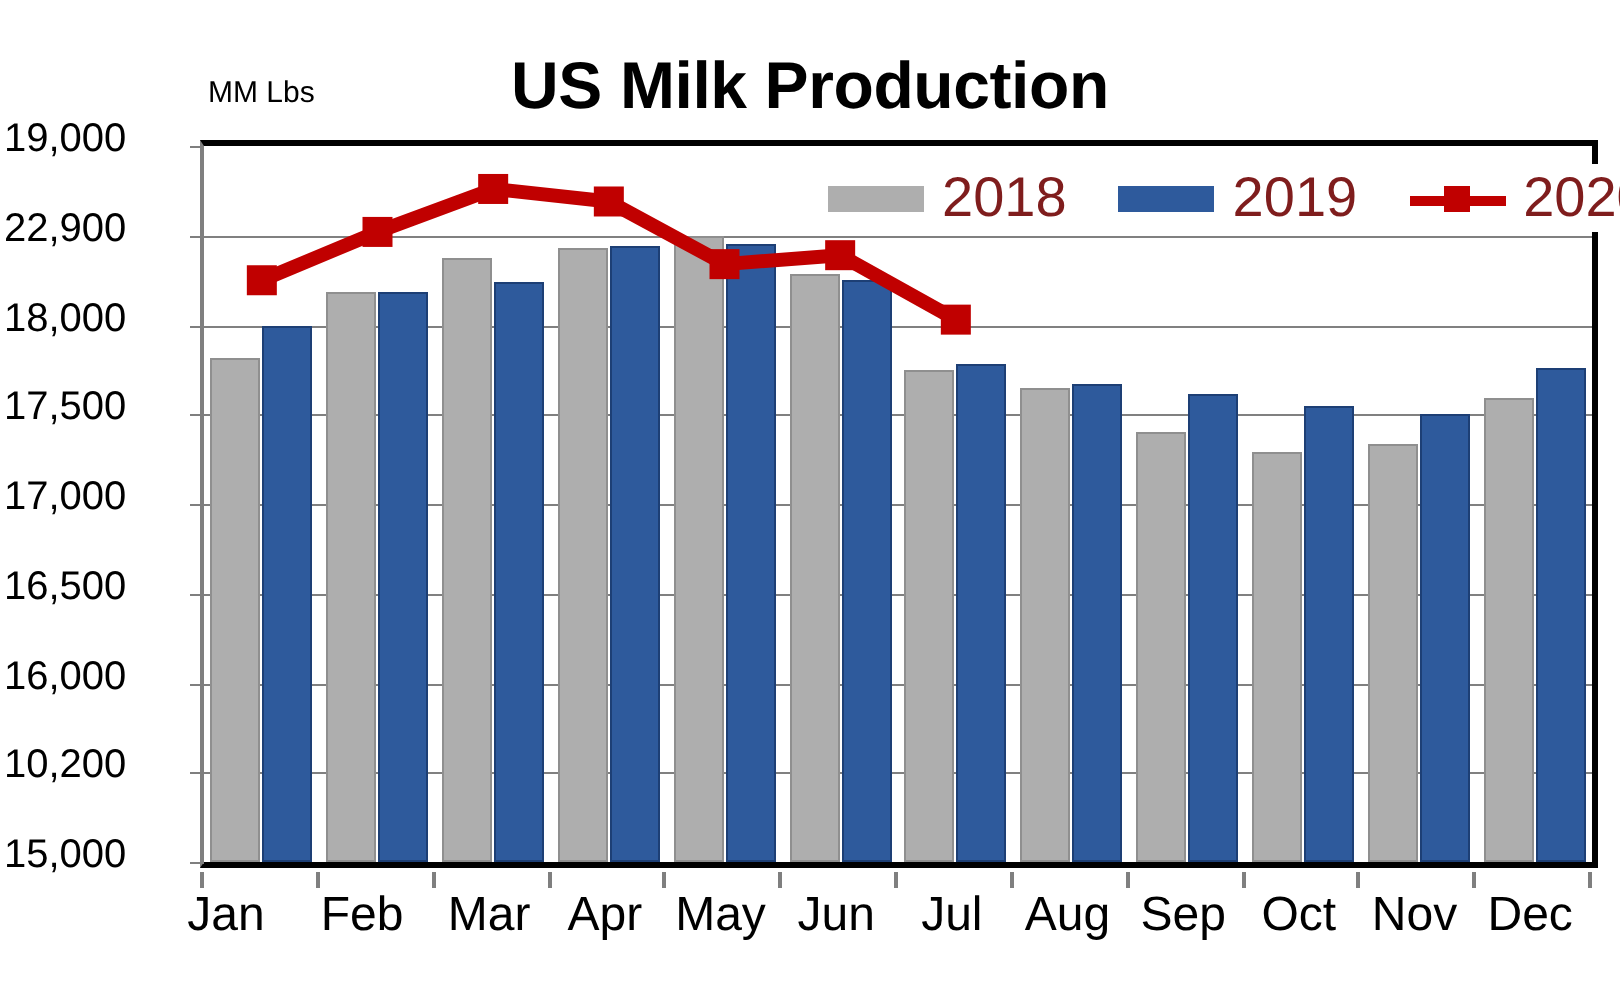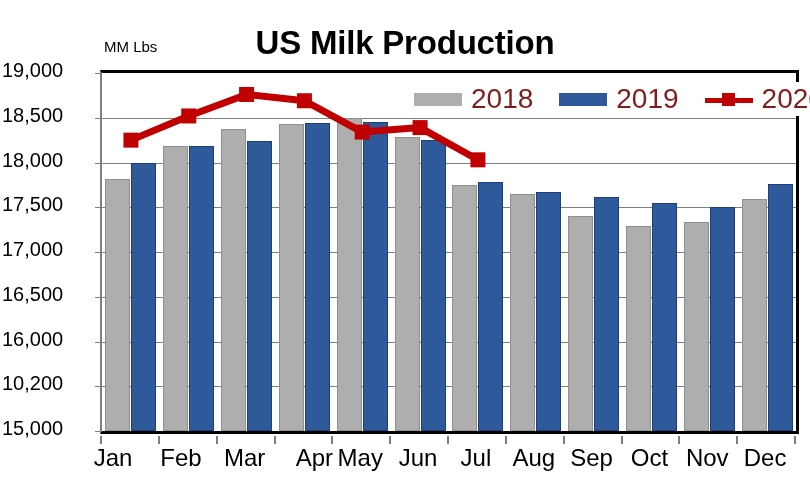--- a/index.html
+++ b/index.html
@@ -210,21 +210,21 @@
 <body>
 
 <div id="chart-root">
 
   <div id="chart-title">US Milk Production</div>
 
   <div id="y-axis-caption">MM Lbs</div>
 
   <div id="y-labels">
       <div class="ylabel" style="top: 0px;">19,000</div>
-      <div class="ylabel" style="top: 44.75px;">18,500</div>
+      <div class="ylabel" style="top: 44.75px;">22,900</div>
       <div class="ylabel" style="top: 89.5px;">18,000</div>
       <div class="ylabel" style="top: 134.25px;">17,500</div>
       <div class="ylabel" style="top: 179px;">17,000</div>
       <div class="ylabel" style="top: 223.75px;">16,500</div>
       <div class="ylabel" style="top: 268.5px;">16,000</div>
       <div class="ylabel" style="top: 313.25px;">10,200</div>
       <div class="ylabel" style="top: 358px;">15,000</div>
     </div>
 
   <div id="plot-area">
@@ -296,21 +296,21 @@
       <div class="xtickmark" style="left: 347px;"></div>
       <div class="xtickmark" style="left: 404.833px;"></div>
       <div class="xtickmark" style="left: 462.667px;"></div>
       <div class="xtickmark" style="left: 520.5px;"></div>
       <div class="xtickmark" style="left: 578.333px;"></div>
       <div class="xtickmark" style="left: 636.167px;"></div>
       <div class="xtickmark" style="left: 694px;"></div>
       <div class="xlabel" style="left: 13px;">Jan</div>
       <div class="xlabel" style="left: 81px;">Feb</div>
       <div class="xlabel" style="left: 144.583px;">Mar</div>
-      <div class="xlabel" style="left: 202.417px; margin-left: 12px;">Apr</div>
+      <div class="xlabel" style="left: 202.417px;">Apr</div>
       <div class="xlabel" style="left: 260.25px;">May</div>
       <div class="xlabel" style="left: 318.083px;">Jun</div>
       <div class="xlabel" style="left: 375.917px; text-align: right;">Jul</div>
       <div class="xlabel" style="left: 433.75px;">Aug</div>
       <div class="xlabel" style="left: 491.583px;">Sep</div>
       <div class="xlabel" style="left: 549.417px;">Oct</div>
       <div class="xlabel" style="left: 607.25px;">Nov</div>
       <div class="xlabel" style="left: 665.083px;">Dec</div>
     </div>
 

